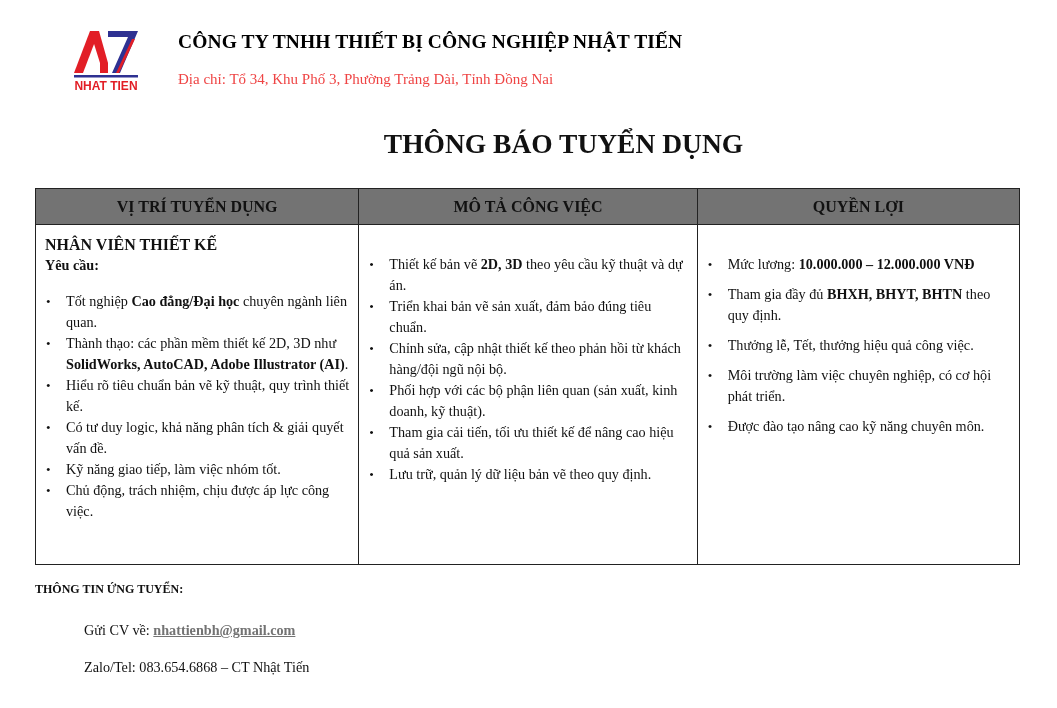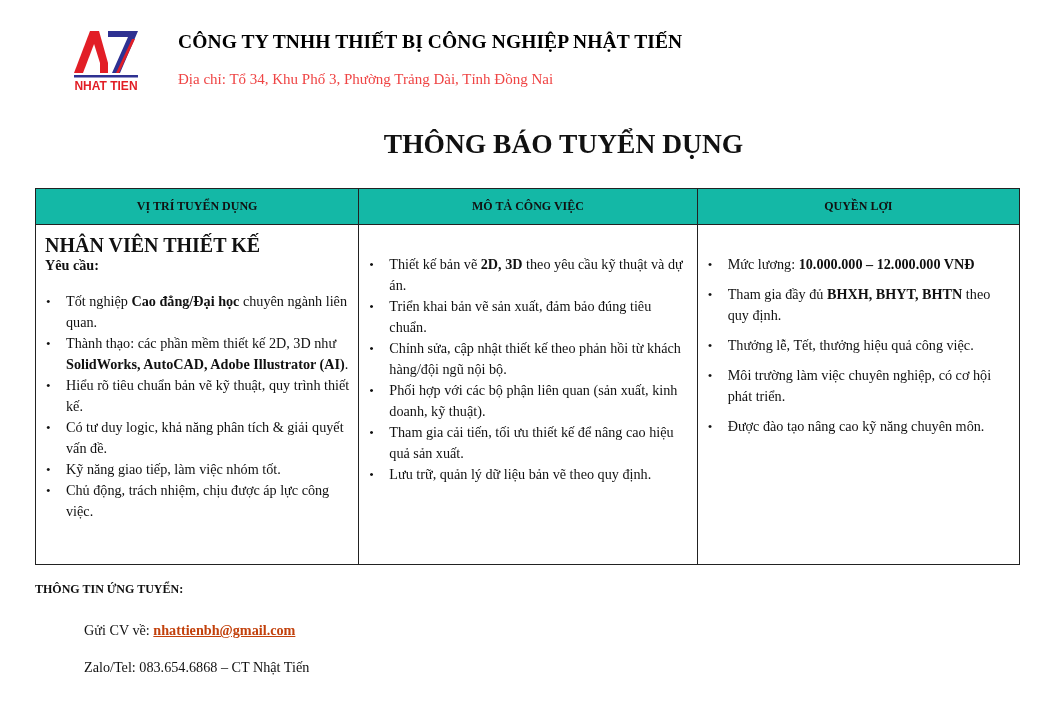--- a/index.html
+++ b/index.html
@@ -4,38 +4,38 @@
 <style>
   html, body { margin: 0; padding: 0; background: #ffffff; }
   body { width: 1057px; height: 708px; position: relative; overflow: hidden;
          font-family: "Liberation Serif", "DejaVu Serif", serif; color: #111; }
   .logo { position: absolute; left: 72px; top: 27px; width: 68px; height: 68px; }
   .company { position: absolute; left: 178px; top: 31px; font-size: 19.5px; font-weight: bold; color: #000000; letter-spacing: 0.1px; text-align: center; }
   .address { position: absolute; left: 178px; top: 71px; font-size: 15px; color: #ef4444; }
   .title { position: absolute; left: 0; width: 1127px; top: 128px; text-align: center; font-size: 27.5px; font-weight: bold; color: #111; }
   table.jobs { position: absolute; left: 35px; top: 188px; width: 985px; border-collapse: collapse; table-layout: fixed; }
   table.jobs td, table.jobs th { border: 1px solid #222; vertical-align: top; }
-  table.jobs th { background: #14b8a6; height: 35px; font-size: 12px; font-weight: bold; text-align: center; vertical-align: middle; padding: 0; }
+  table.jobs th { background: #737373; height: 35px; font-size: 16px; font-weight: bold; text-align: center; vertical-align: middle; padding: 0; }
   table.jobs td { height: 337px; font-size: 14.2px; line-height: 21px; }
   .c1 { width: 323px; } .c2 { width: 338px; } .c3 { width: 322px; }
-  .pos-title { font-weight: bold; font-size: 20px; margin: 9px 0 0 8px; line-height: 20px; }
+  .pos-title { font-weight: bold; font-size: 16px; margin: 9px 0 0 8px; line-height: 20px; }
   .req-label { font-weight: bold; font-size: 14.2px; margin: 0 0 0 8px; line-height: 20px; }
   ul { margin: 0; padding: 0; list-style: none; }
   li { position: relative; padding-left: 29px; }
   li::before { content: "•"; position: absolute; left: 9px; top: 0; font-size: 13px; }
   .col1 ul { margin-top: 16px; }
   .col1 li { padding-right: 4px; }
   .col2 ul { margin-top: 28px; }
   .col2 li { padding-right: 4px; }
   .col3 ul { margin-top: 28px; }
   .col3 li { margin-bottom: 9px; padding-right: 16px; }
   b { font-weight: bold; }
   .apply-h { position: absolute; left: 35px; top: 582px; font-size: 12px; font-weight: bold; }
   .apply-line { position: absolute; left: 84px; font-size: 14.2px; }
-  .email { color: #c2410c; font-weight: bold; text-decoration: underline; }
+  .email { color: #737373; font-weight: bold; text-decoration: underline; }
 </style>
 </head>
 <body>
 
 <div class="logo">
   <svg width="68" height="68" viewBox="0 0 68 68">
     <polygon points="2,46 18,4 27,4 11,46" fill="#e21e26"></polygon>
     <polygon points="18,4 27,4 36,36 28,36" fill="#e21e26"></polygon>
     <polygon points="28,36 36,36 36,46 28,46" fill="#e21e26"></polygon>
     <polygon points="36,4 66,4 48,46 40,46 56,10 36,10" fill="#2e3192"></polygon>

